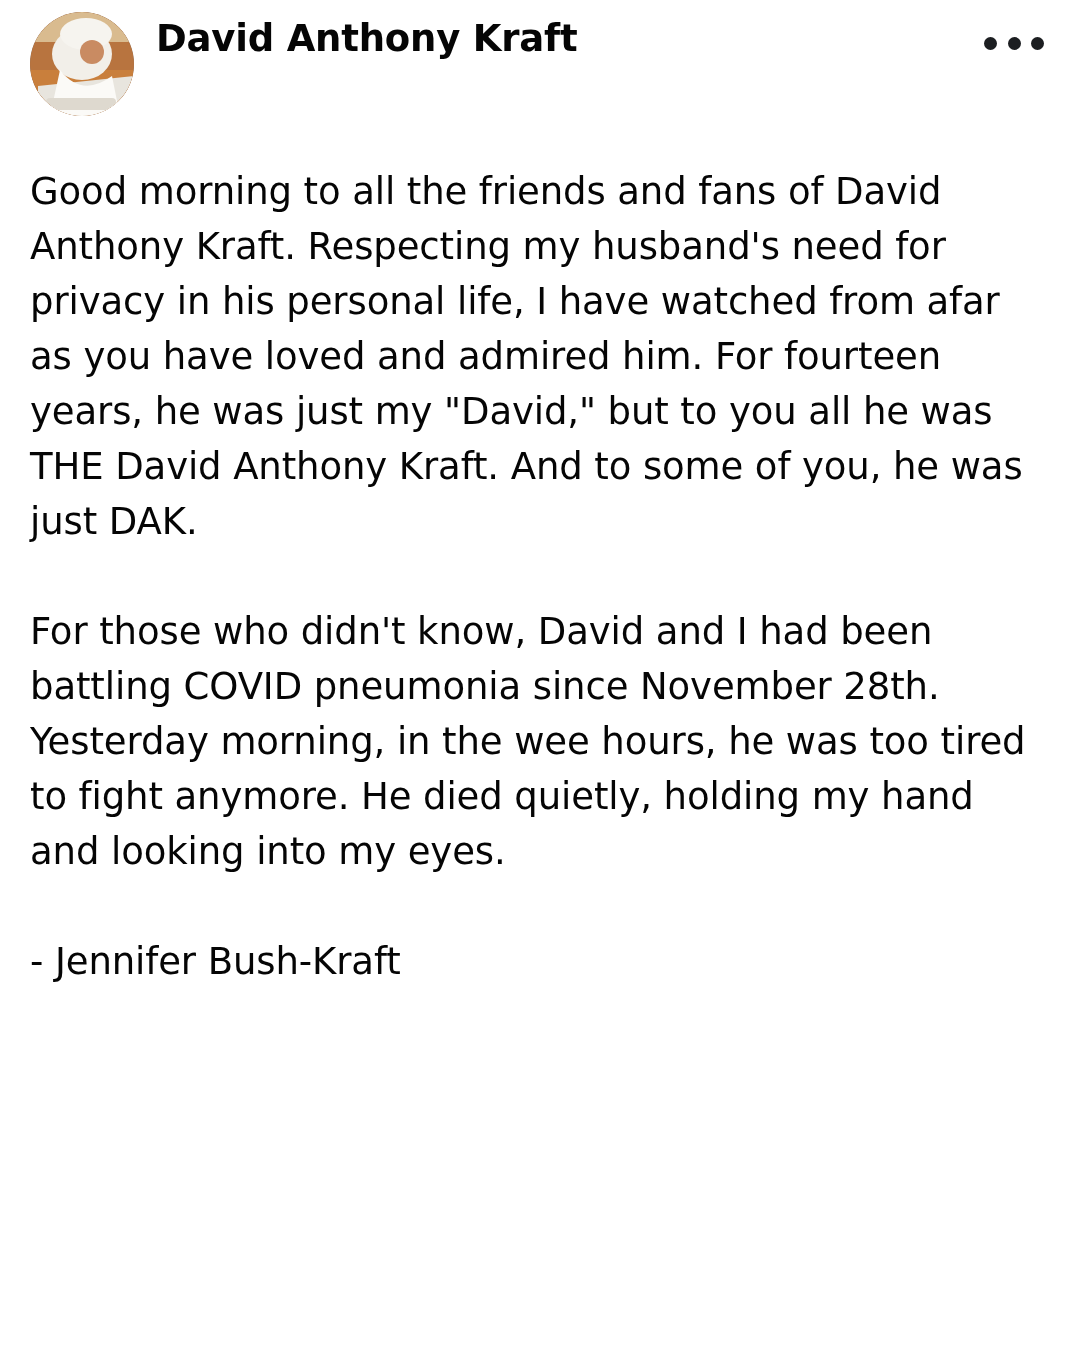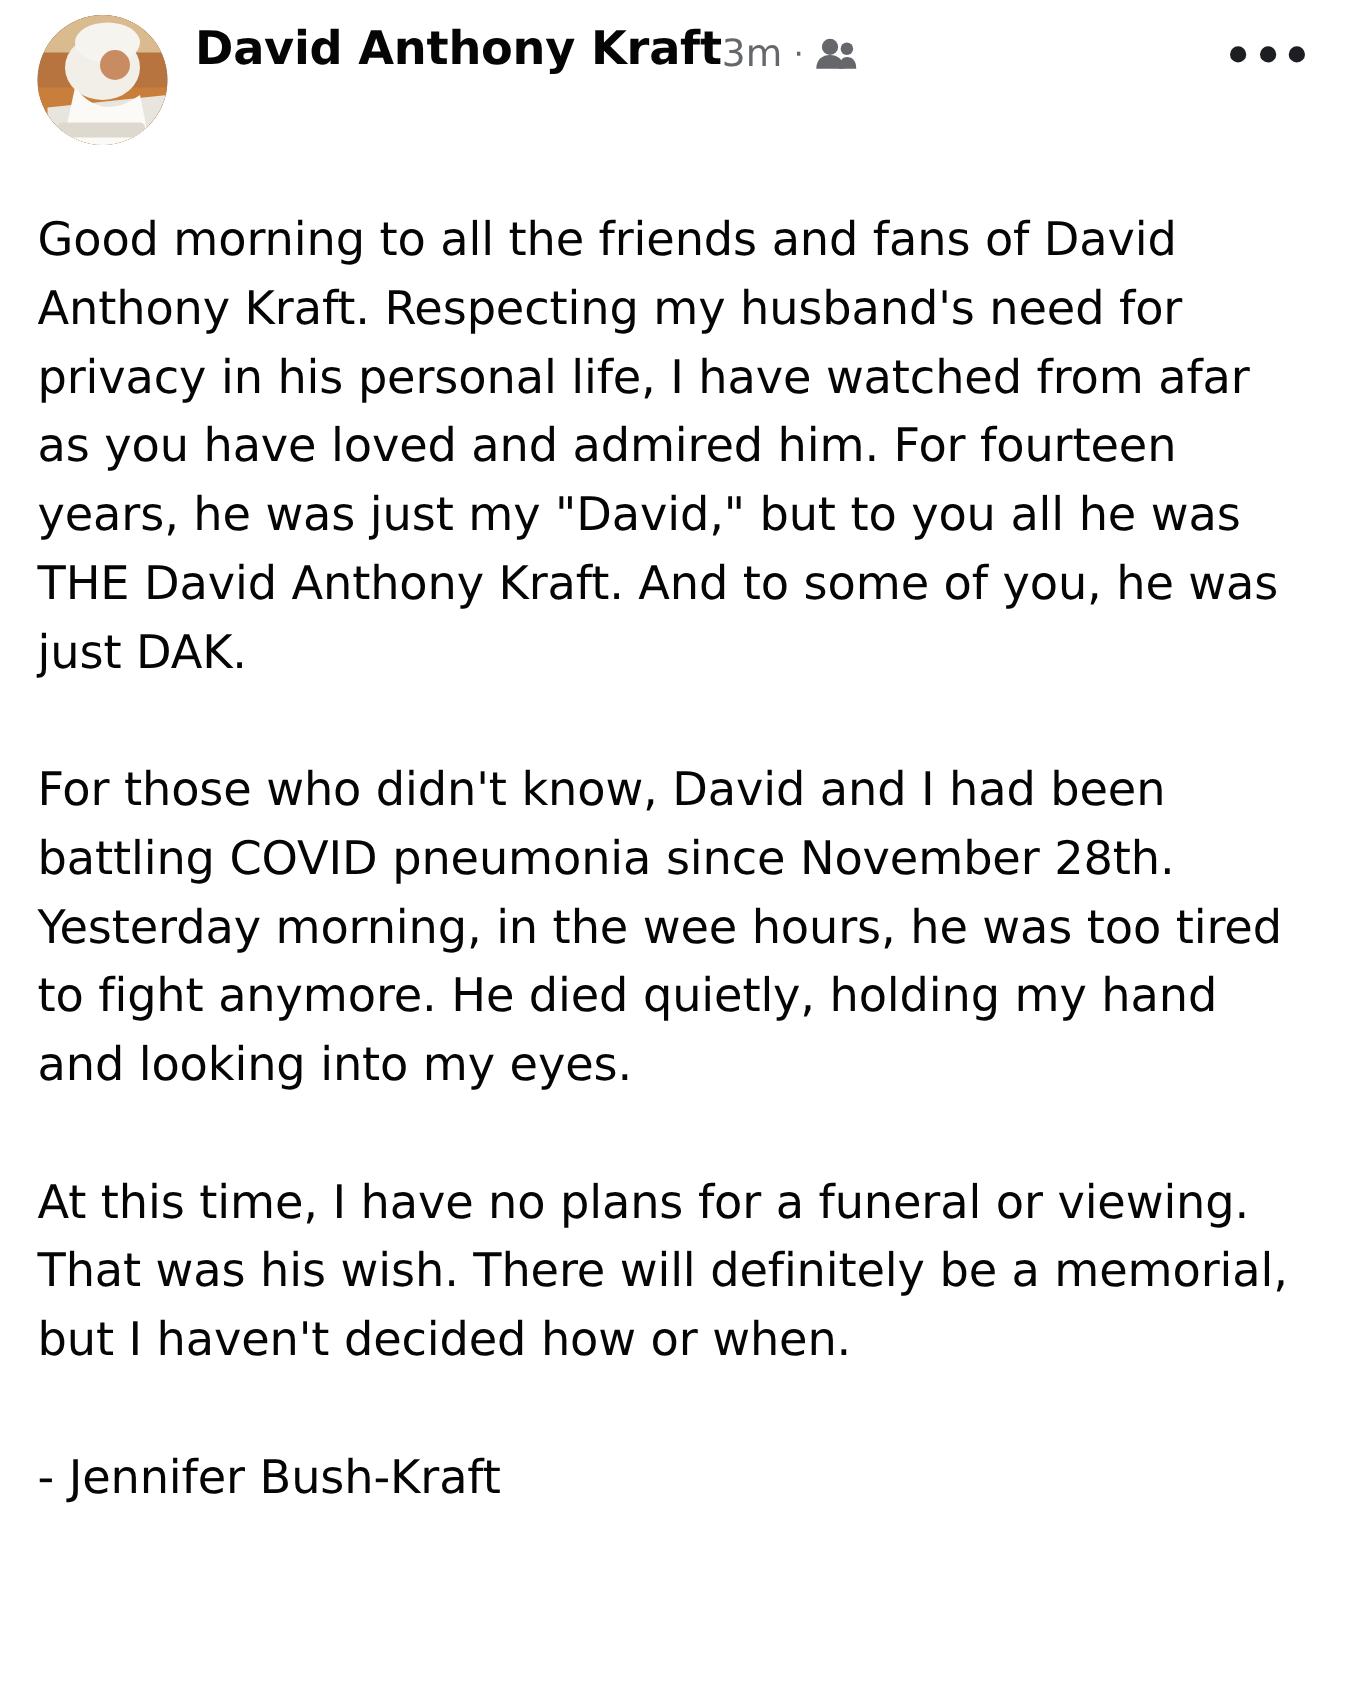--- a/index.html
+++ b/index.html
@@ -39,21 +39,21 @@
     margin-top: 2px;
     overflow: hidden;
     position: relative;
     background: #8a6a52;
   }
   .avatar svg { display: block; width: 104px; height: 104px; }
 
   .header-text {
     margin-left: 22px;
     display: flex;
-    flex-direction: row;
+    flex-direction: column;
     justify-content: center;
     padding-top: 8px;
   }
 
   .author-name {
     font-size: 37px;
     font-weight: bold;
     line-height: 1.15;
     letter-spacing: -0.2px;
     color: #050505;
@@ -140,41 +140,28 @@
           <ellipse cx="56" cy="22" rx="26" ry="16" fill="#f6f4ef"></ellipse>
           <path d="M30 58 Q52 86 82 64 L90 104 L20 104 Z" fill="#fbfaf7"></path>
           <circle cx="62" cy="40" r="12" fill="#c98b62"></circle>
           <rect x="16" y="86" width="70" height="12" rx="4" fill="#ded9cf"></rect>
         </g>
       </svg>
     </div>
 
     <div class="header-text">
       <div class="author-name">David Anthony Kraft</div>
-      <div class="meta-row">
-        <span class="meta-time">3m</span>
-        <span class="meta-dot">·</span>
-        <span class="audience-icon">
-          <svg width="34" height="28" viewBox="0 0 34 28">
-            <circle cx="12" cy="7.5" r="6.5" fill="#65676b"></circle>
-            <path d="M1 25 C1 17.5 6 14 12 14 C18 14 23 17.5 23 25 Z" fill="#65676b"></path>
-            <circle cx="25.5" cy="9" r="5" fill="#65676b"></circle>
-            <path d="M19 25 C19.5 18.5 22 15.5 25.5 15.5 C30 15.5 33 18.5 33 25 Z" fill="#65676b"></path>
-          </svg>
-        </span>
-      </div>
     </div>
 
     <div class="menu-button">
       <span class="dot"></span>
       <span class="dot"></span>
       <span class="dot"></span>
     </div>
   </div>
 
   <div class="post-body">
     <p>Good morning to all the friends and fans of David Anthony Kraft. Respecting my husband's need for privacy in his personal life, I have watched from afar as you have loved and admired him. For fourteen years, he was just my "David," but to you all he was THE David Anthony Kraft. And to some of you, he was just DAK.</p>
     <p>For those who didn't know, David and I had been battling COVID pneumonia since November 28th. Yesterday morning, in the wee hours, he was too tired to fight anymore. He died quietly, holding my hand and looking into my eyes.</p>
-    <p>At this time, I have no plans for a funeral or viewing. That was his wish. There will definitely be a memorial, but I haven't decided how or when.</p>
     <div class="signature">- Jennifer Bush-Kraft</div>
   </div>
 
 </div>
 
 </body></html>

